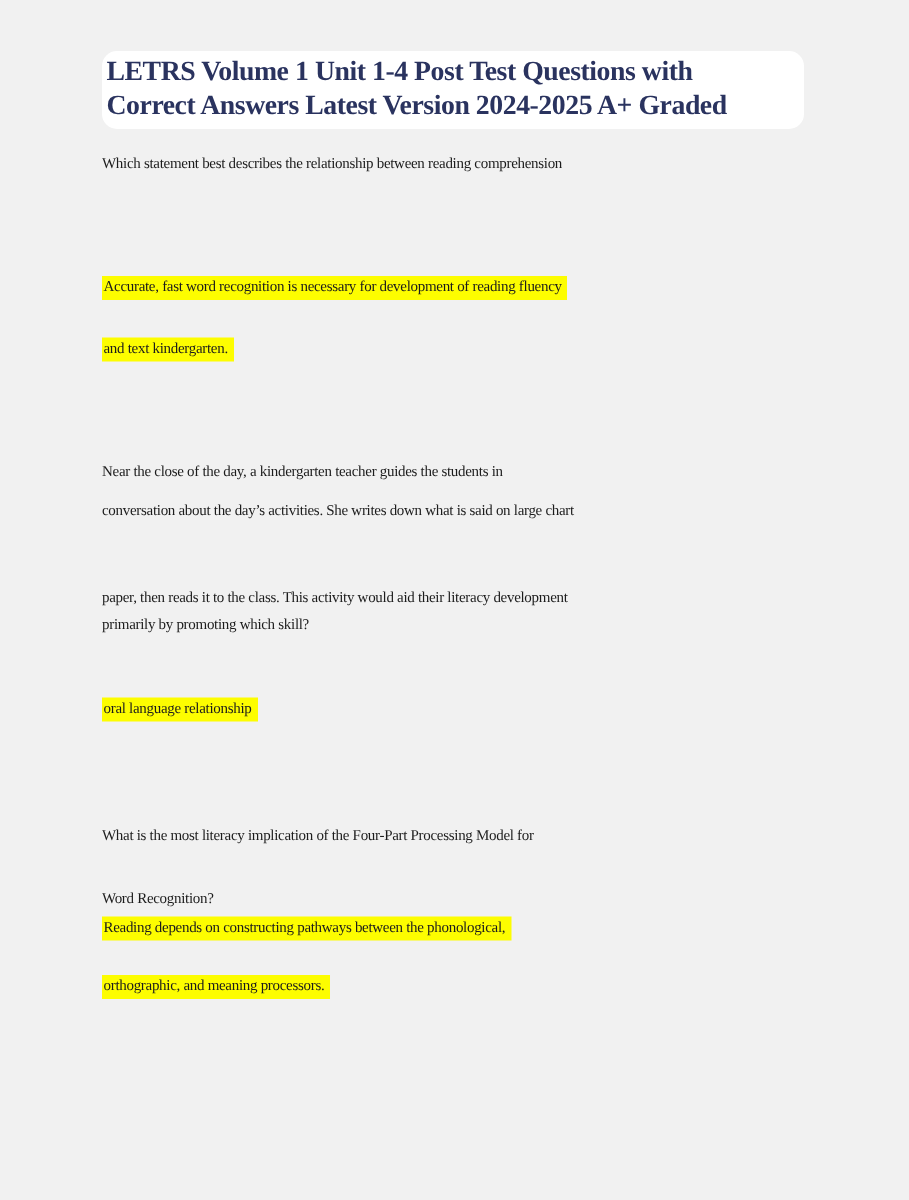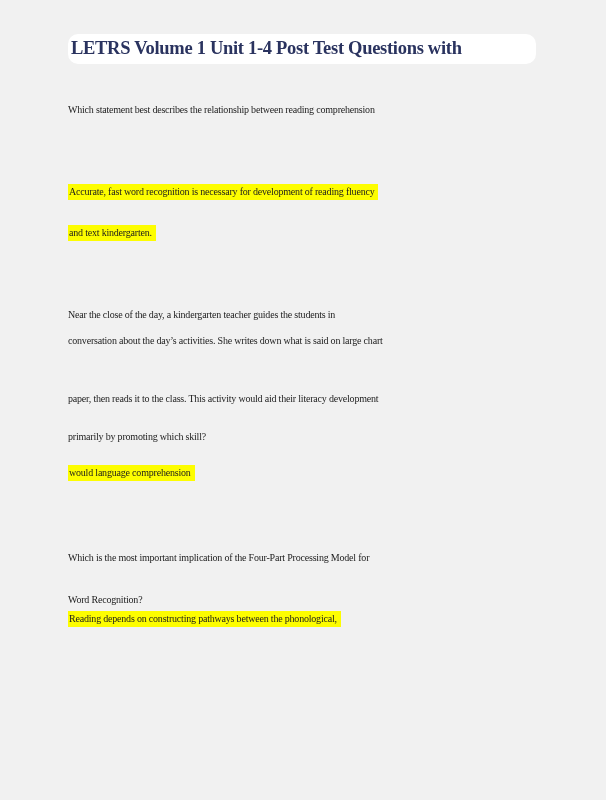--- a/index.html
+++ b/index.html
@@ -42,32 +42,34 @@
     text-align:center;
   }
 </style>
 </head>
 <body>
 
 <div class="doc">
 
   <h1 class="title-box">
     <span class="title-line">LETRS Volume 1 Unit 1-4 Post Test Questions with</span>
+    <span class="title-line">Correct Answers Latest Version 2024-2025 A+ Graded</span>
   </h1>
 
   <div class="line" style="top:99px">Which statement best describes the relationship between reading comprehension</div>
 
   <div class="line" style="top:181px"><mark class="hl">Accurate, fast word recognition is necessary for development of reading fluency</mark></div>
   <div class="line" style="top:222px"><mark class="hl">and text kindergarten.</mark></div>
 
   <div class="line" style="top:304px">Near the close of the day, a kindergarten teacher guides the students in</div>
   <div class="line" style="top:330px">conversation about the day’s activities. She writes down what is said on large chart</div>
   <div class="line" style="top:388px">paper, then reads it to the class. This activity would aid their literacy development</div>
-  <div class="line" style="top:426px">primarily by promoting which skill?</div>
+  <div class="line" style="top:406px">primarily by promoting which skill?</div>
 
-  <div class="line" style="top:462px"><mark class="hl">would language comprehension</mark></div>
+  <div class="line" style="top:462px"><mark class="hl">oral language relationship</mark></div>
 
-  <div class="line" style="top:547px">Which is the most important implication of the Four-Part Processing Model for</div>
+  <div class="line" style="top:547px">What is the most literacy implication of the Four-Part Processing Model for</div>
   <div class="line" style="top:589px">Word Recognition?</div>
 
   <div class="line" style="top:608px"><mark class="hl">Reading depends on constructing pathways between the phonological,</mark></div>
+  <div class="line" style="top:647px"><mark class="hl">orthographic, and meaning processors.</mark></div>
 
 </div>
 
 </body></html>

